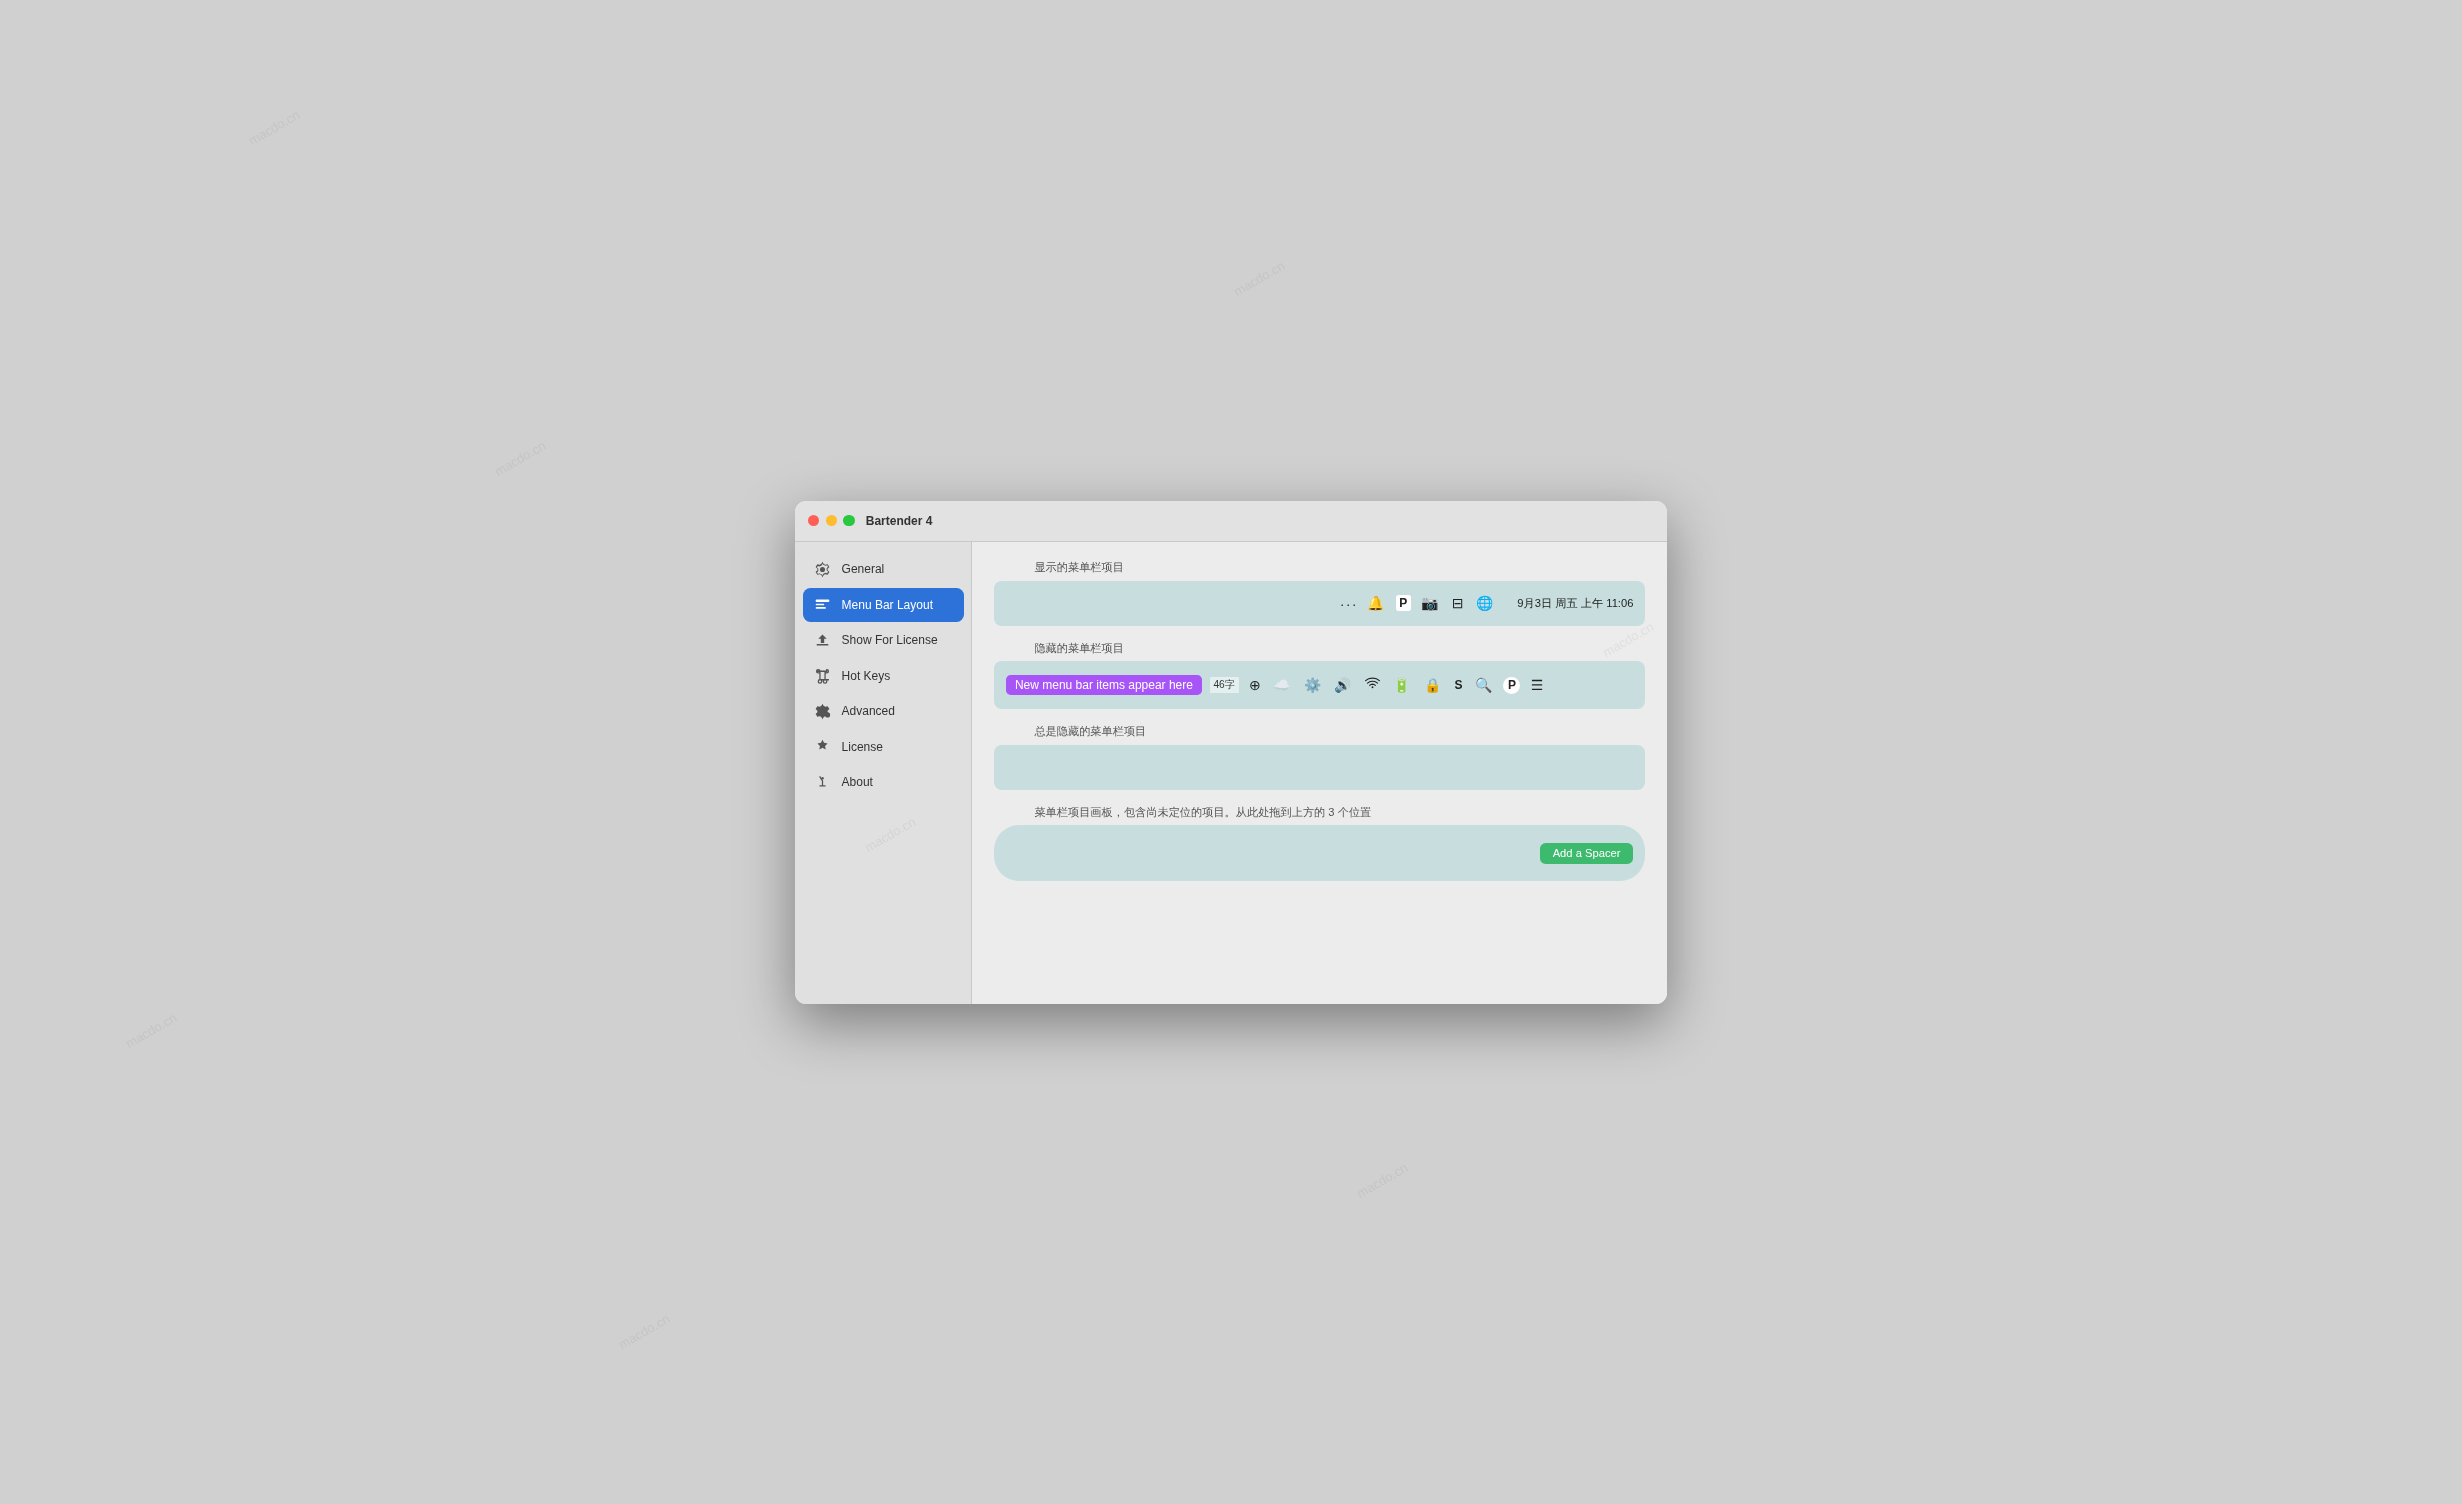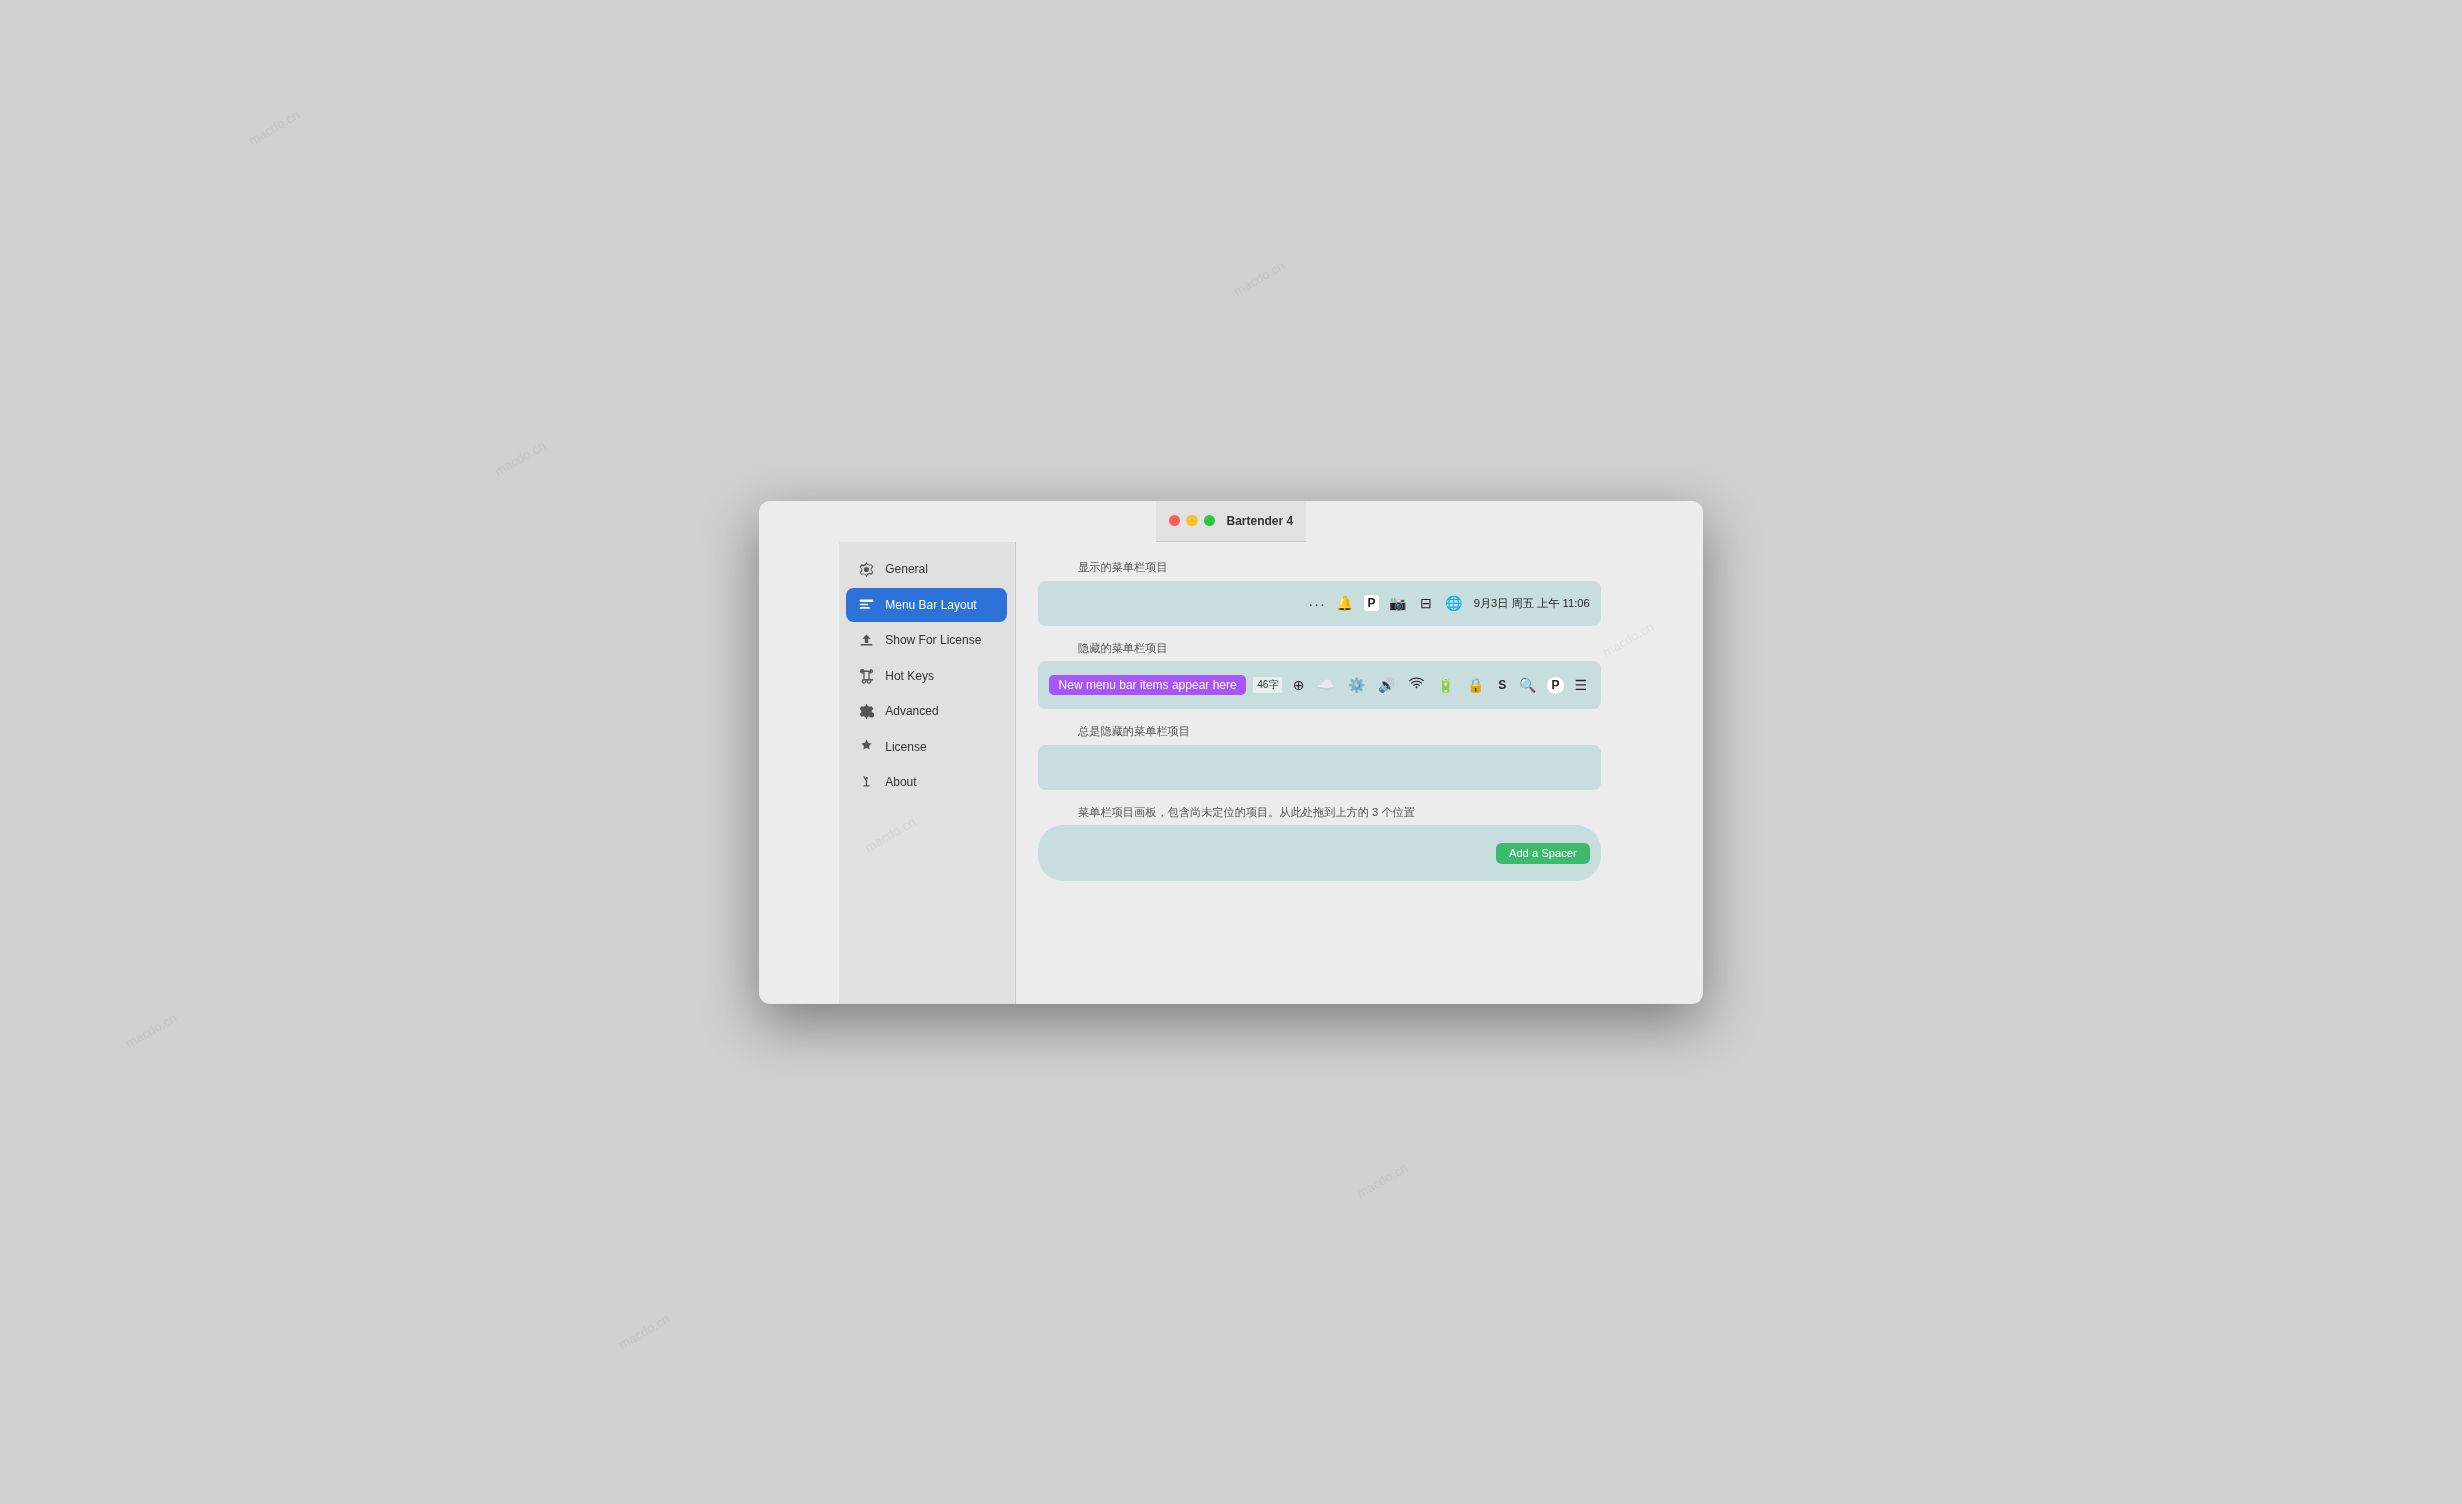--- a/index.html
+++ b/index.html
@@ -7,29 +7,28 @@
     body {
       background: #d0d0d0;
       display: flex;
       align-items: center;
       justify-content: center;
       min-height: 100vh;
       font-family: -apple-system, BlinkMacSystemFont, "SF Pro Text", "Helvetica Neue", Arial, sans-serif;
     }
 
     .window {
-      width: 944px;
+      width: 872px;
       min-height: 503px;
       background: #ececec;
       border-radius: 11.2px;
       box-shadow: 0 18.6px 56px rgba(0,0,0,0.4);
       overflow: hidden;
       display: flex;
       flex-direction: column;
-      align-items: center;
     }
 
     
     .titlebar {
       height: 41px;
       background: #e2e2e2;
       display: flex;
       align-items: center;
       padding: 0 13px;
       border-bottom: 0.9px solid #c8c8c8;
@@ -199,21 +198,21 @@
       font-size: 15px;
       color: #333;
       letter-spacing: 0.9px;
       cursor: pointer;
     }
 
     .menu-time {
       font-size: 11.2px;
       color: #222;
       white-space: nowrap;
-      margin-left: 1px;
+      margin-left: 13px;
     }
 
     .char-count {
       font-size: 10.2px;
       color: #333;
       background: rgba(255,255,255,0.5);
       border-radius: 1px;
       padding: 0.9px 3.7px;
     }
 

